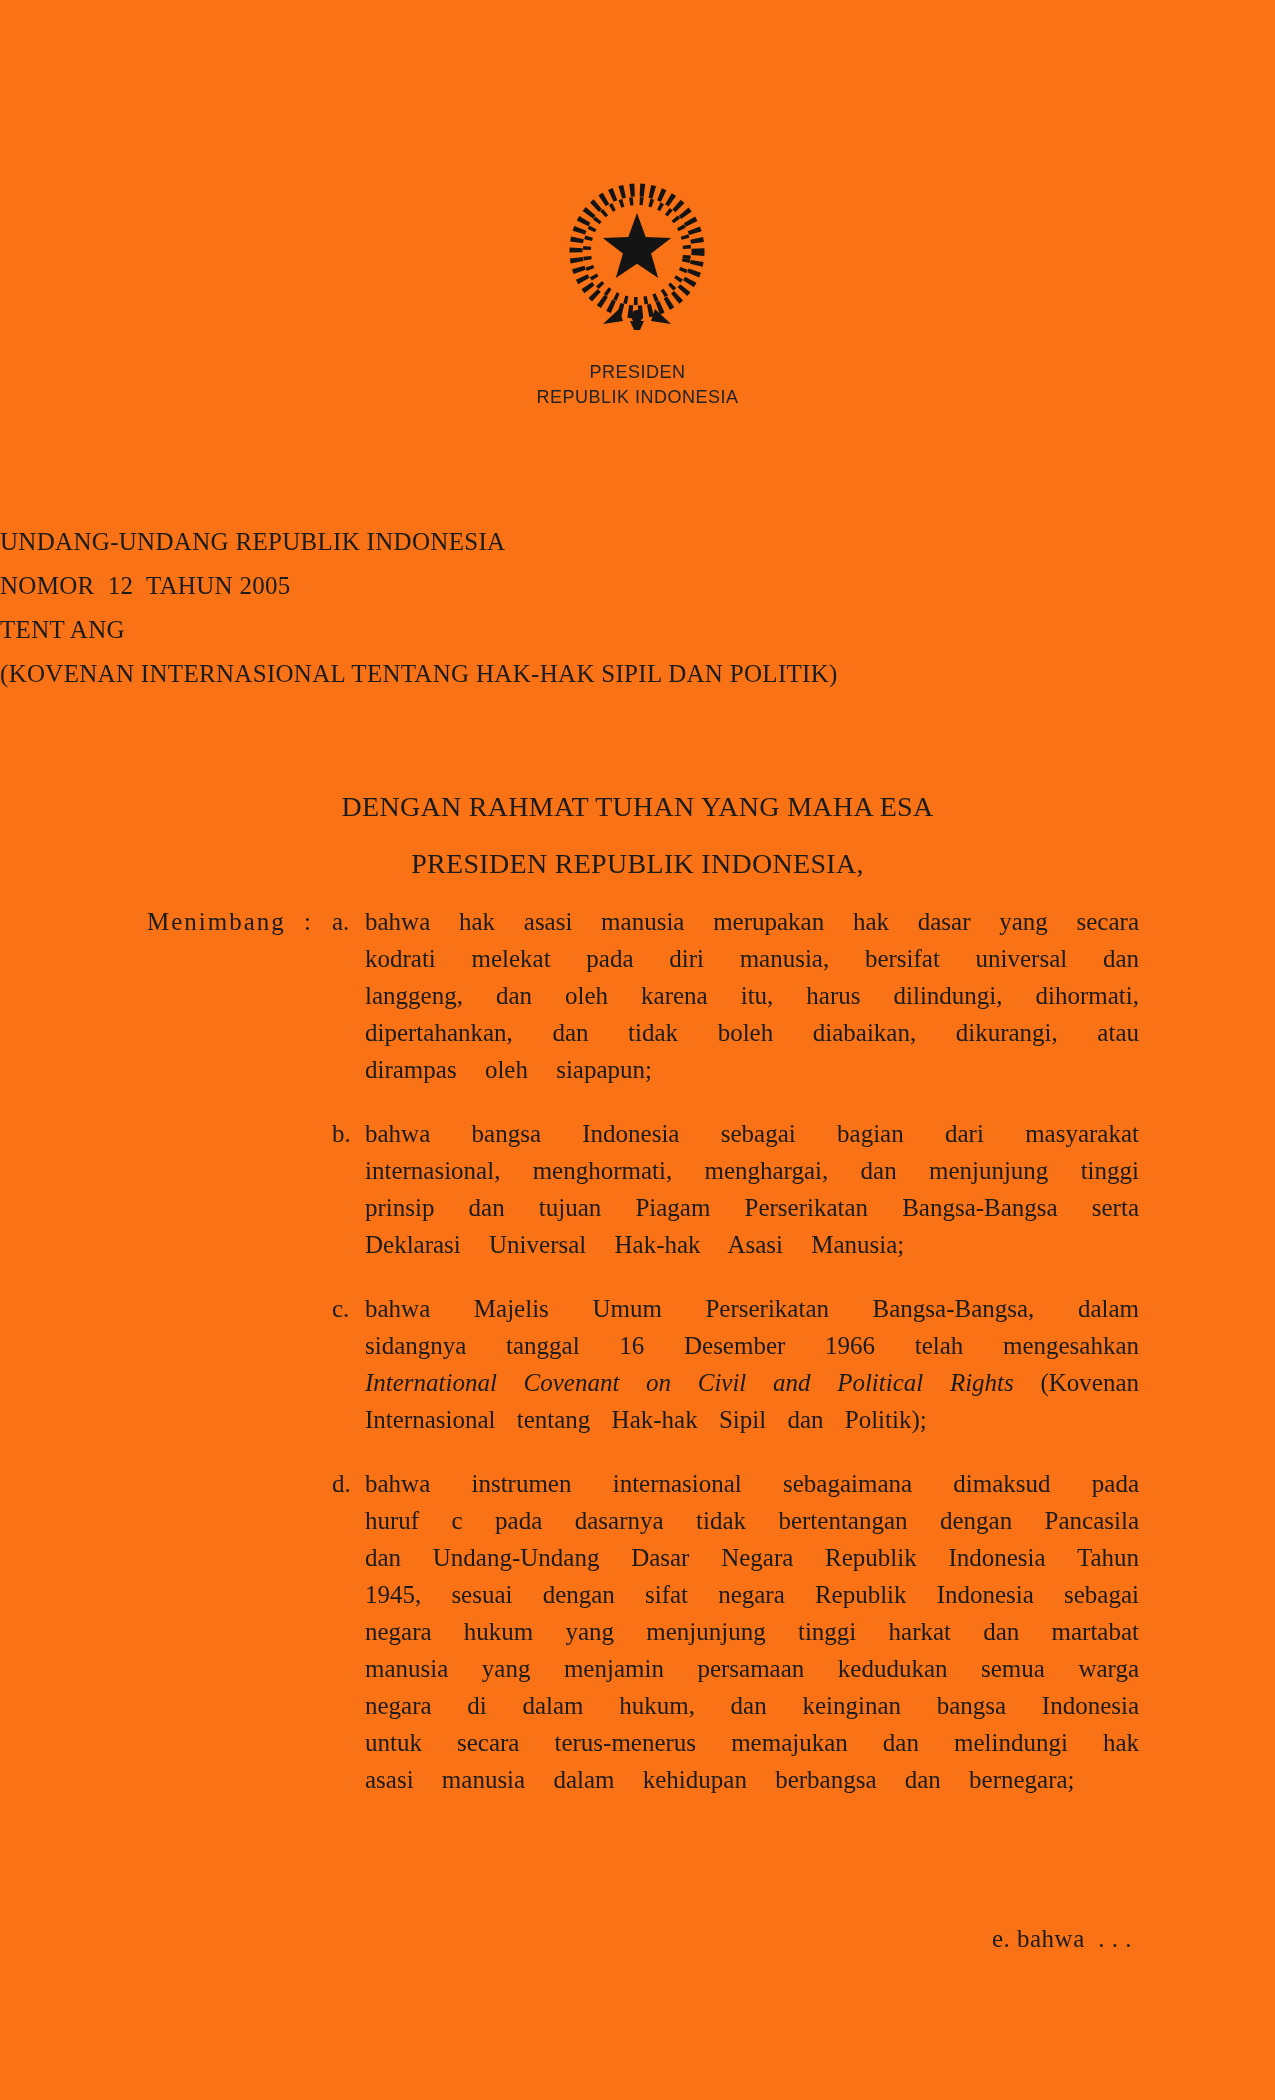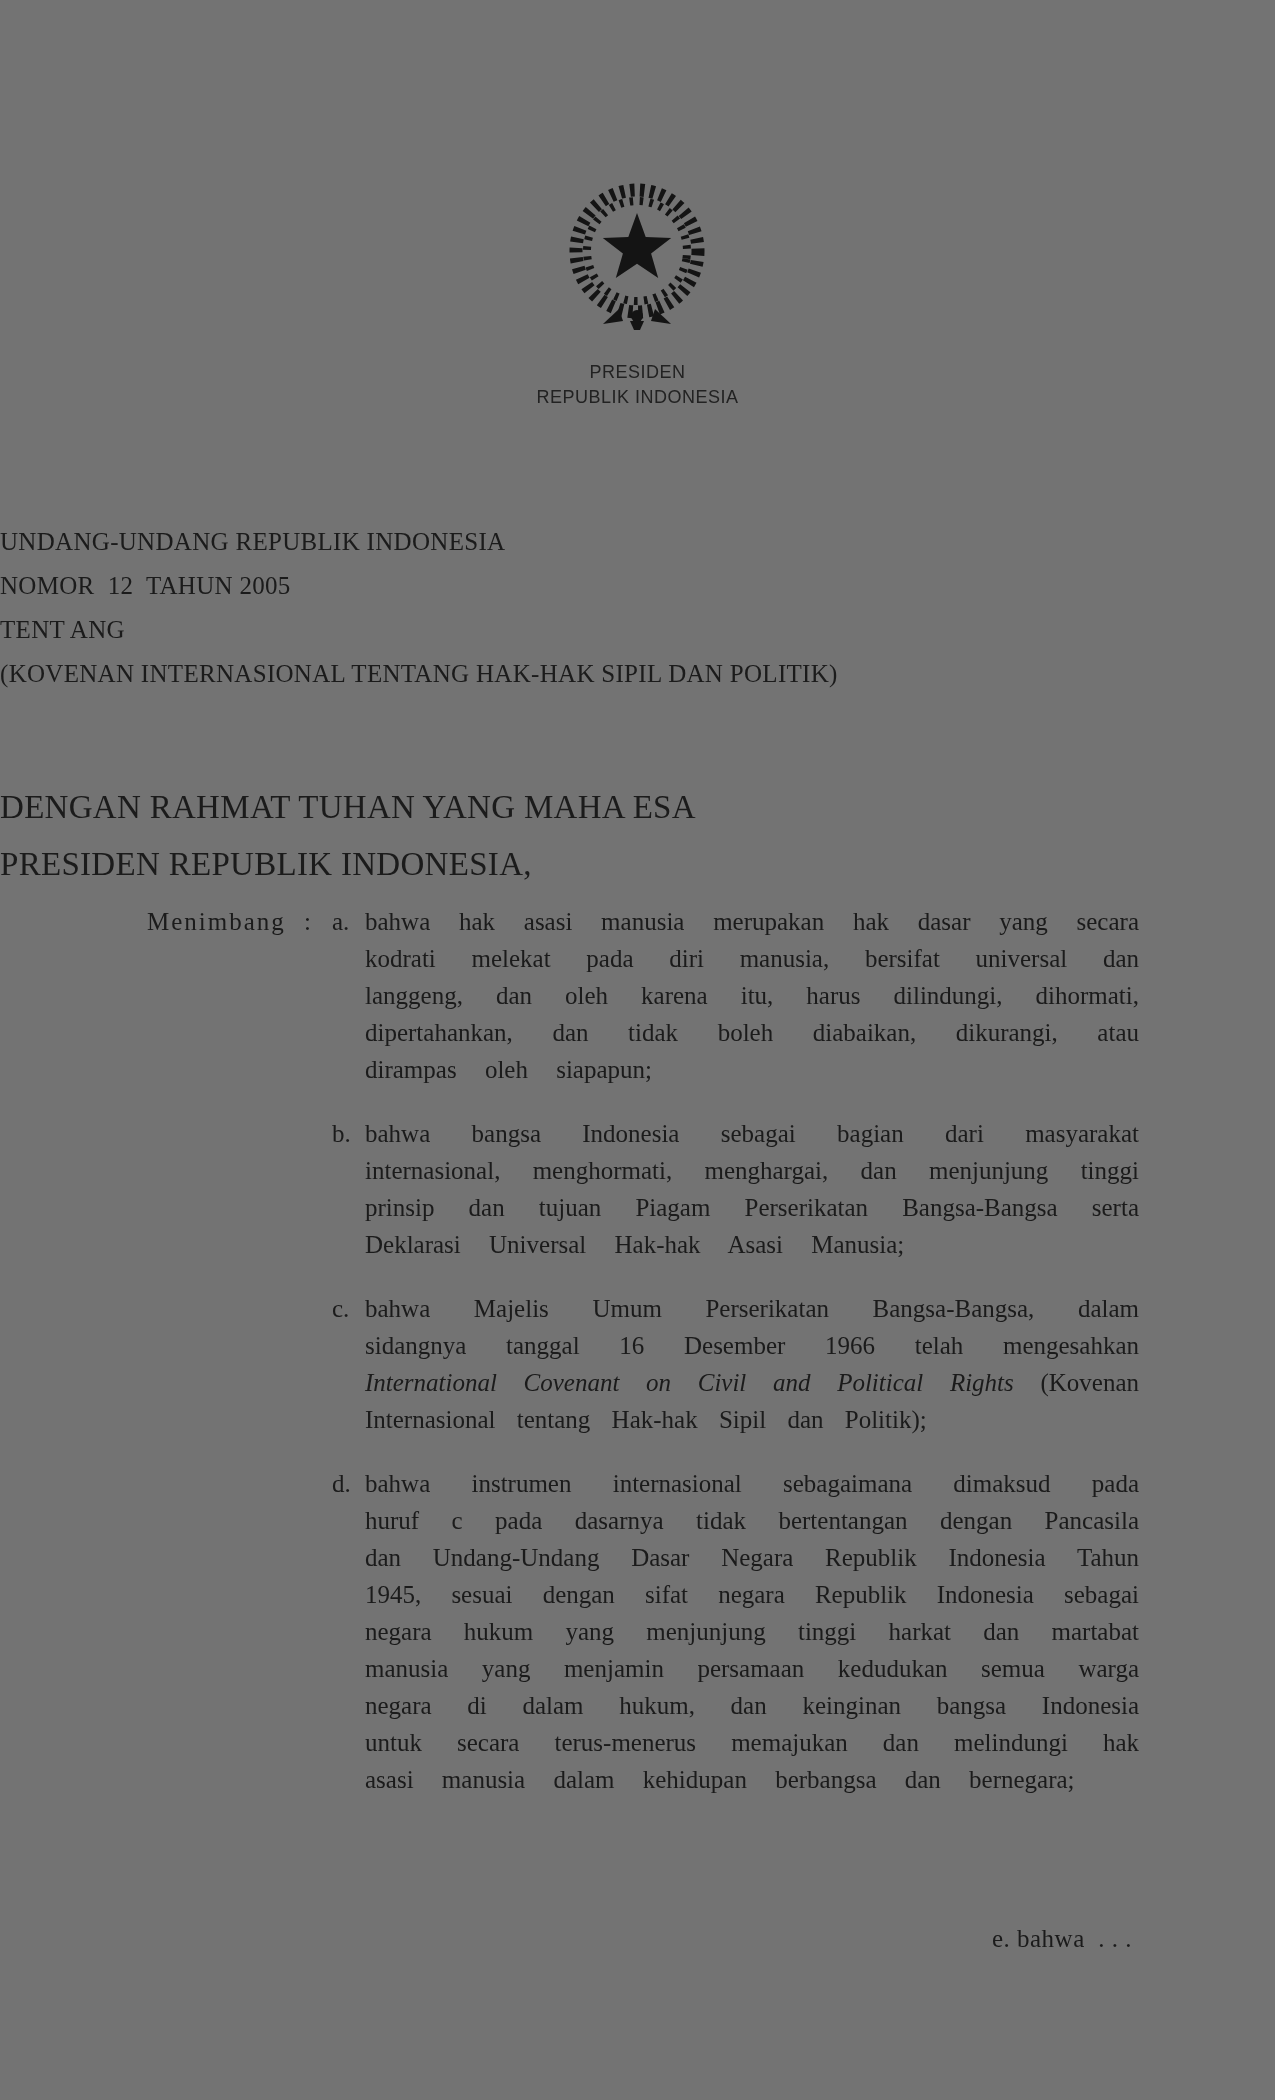--- a/index.html
+++ b/index.html
@@ -1,36 +1,36 @@
 <!DOCTYPE html>
 <html><head>
 <meta charset="utf-8">
 <style>
   html,body{margin:0;padding:0;background:#ffffff;}
   .page{
-    position:relative;width:1275px;height:2100px;background:#737373;
+    position:relative;width:1275px;height:2100px;background:#f97316;
     font-family:"Liberation Serif",serif;color:#1b1b1b;overflow:hidden;
   }
   
   .seal{position:absolute;left:557px;top:175px;width:160px;height:158px;}
   
   .letterhead{
     position:absolute;left:0;top:360px;width:100%;text-align:center;
     font-family:"Liberation Sans",sans-serif;font-size:18px;line-height:25px;
     letter-spacing:.5px;color:#222;
   }
   
   .titleblock{
     position:absolute;left:0;top:520px;width:100%;text-align:left;
     font-size:25px;line-height:44px;letter-spacing:.3px;
   }
   .titleblock .ws-pre{white-space:pre;}
   .inv,.auth{
-    position:absolute;left:0;width:100%;text-align:left;
-    font-size:33px;line-height:44px;letter-spacing:.3px;
+    position:absolute;left:0;width:100%;text-align:center;
+    font-size:28px;line-height:44px;letter-spacing:.3px;
   }
   .inv{top:785px;}
   .auth{top:842px;}
   
   .consider{
     position:absolute;left:140px;top:903px;width:992px;
     font-size:25px;line-height:37px;
   }
   .crow{display:grid;grid-template-columns:157px 28px 33px 774px;margin-left:7px;}
   .crow + .crow{margin-top:27px;}

